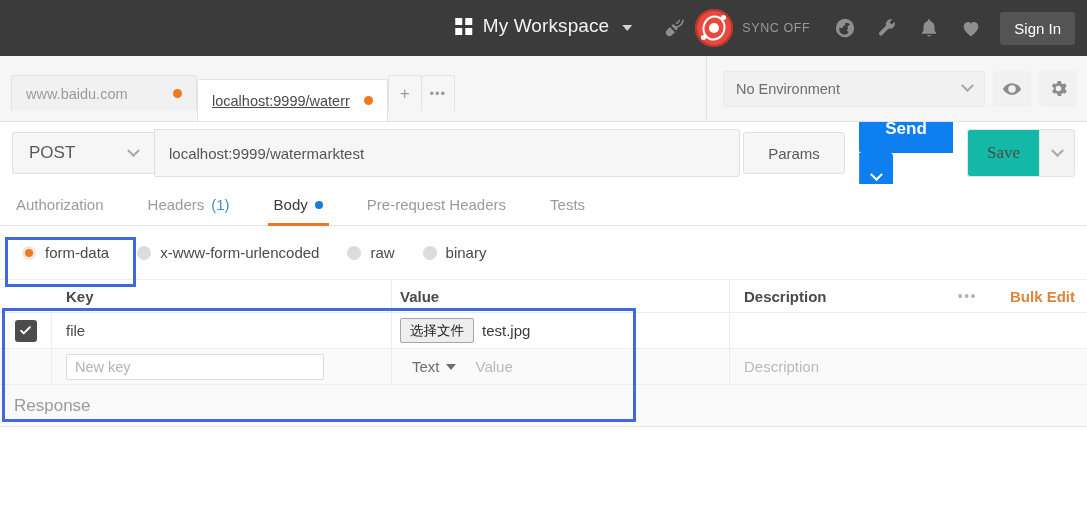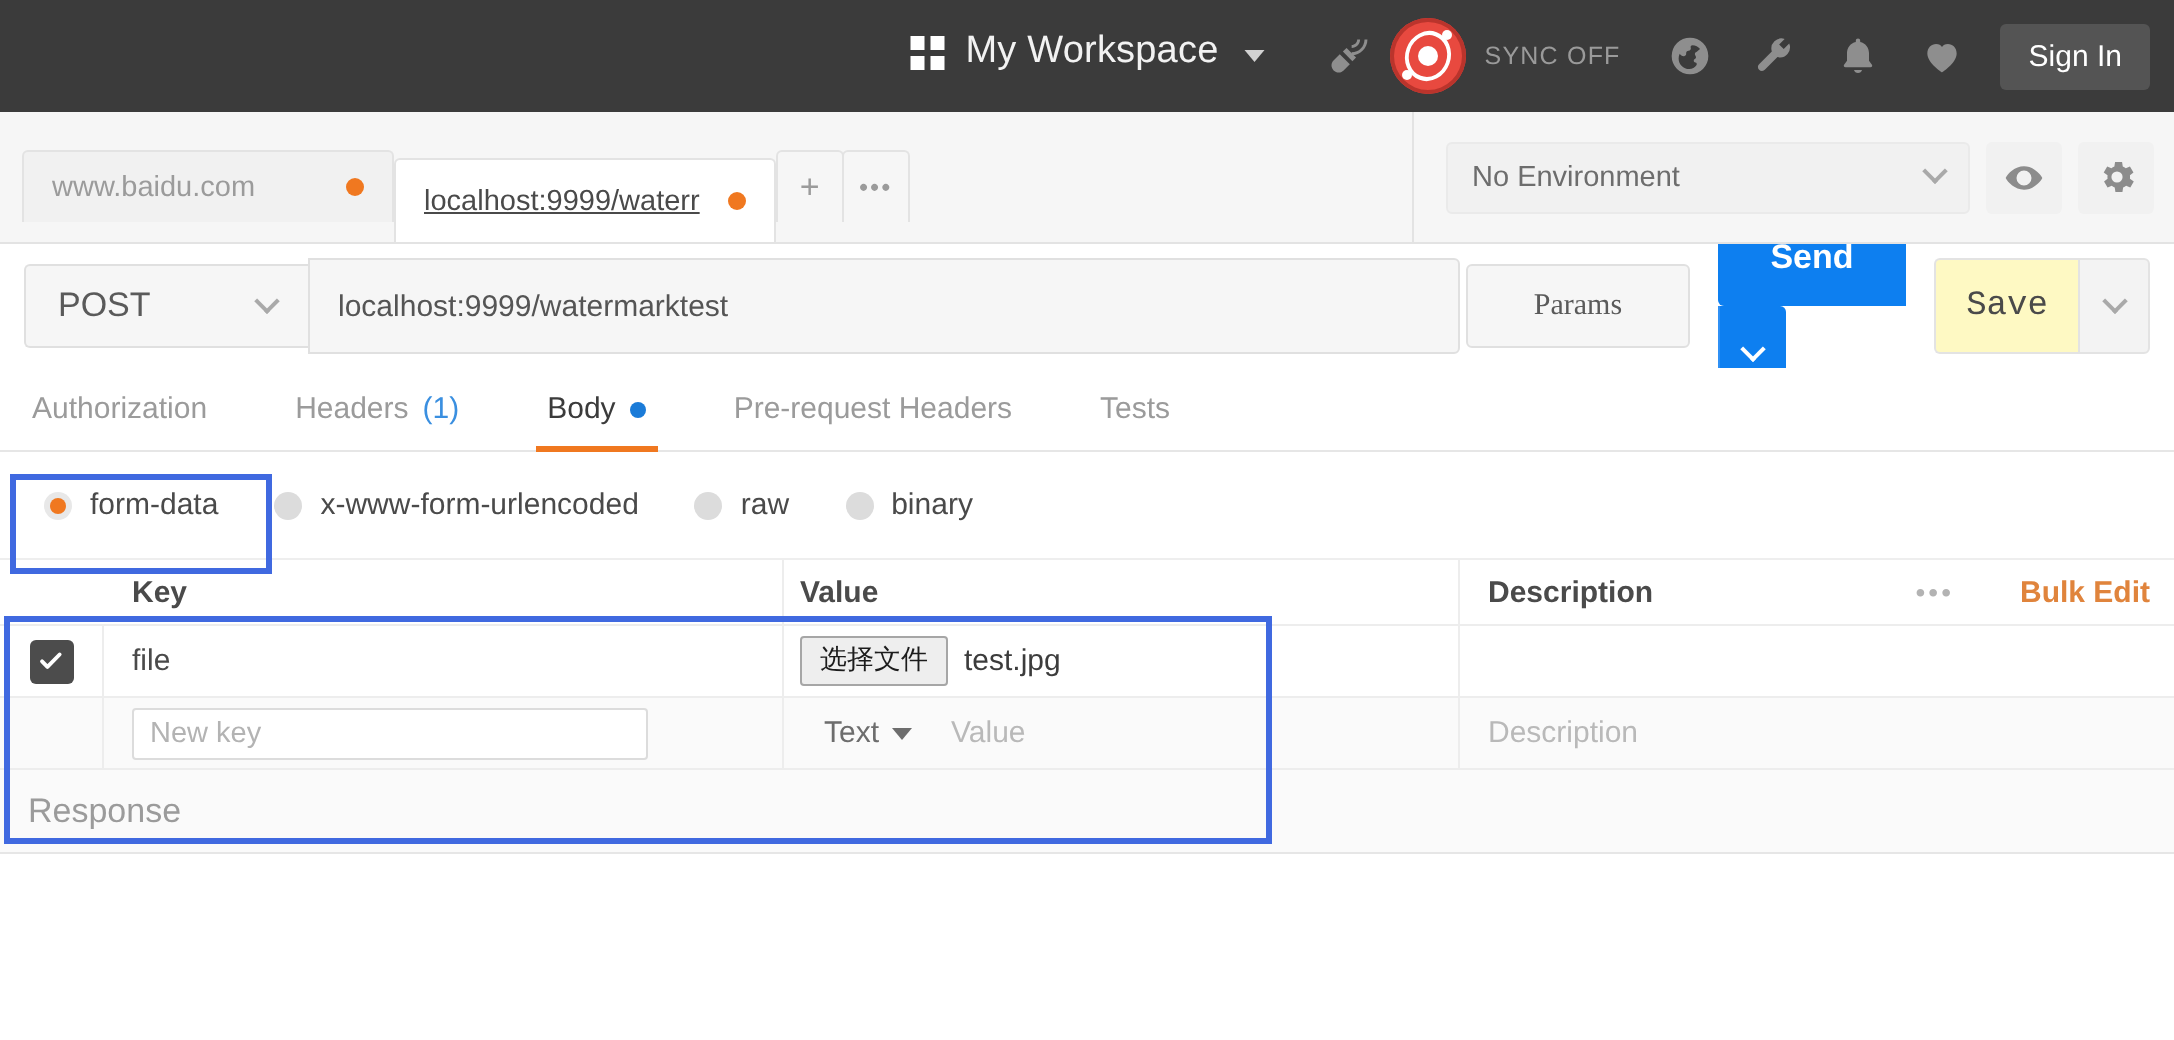--- a/index.html
+++ b/index.html
@@ -116,41 +116,41 @@
     border-radius: 3px 0 0 3px; background: #f6f6f6;
     display: flex; align-items: center; justify-content: space-between;
     padding: 0 16px; font-size: 17px; color: #5a5a5a; cursor: pointer;
   }
   .url-input {
     flex: 1; height: 48px; border: 1px solid #e0e0e0; background: #f6f6f6;
     font-size: 15px; color: #555; padding: 0 14px; font-family: inherit;
     border-radius: 0 3px 3px 0;
   }
   .params-btn {
-    width: 112px; height: 42px; margin-left: 3px;
+    width: 102px; height: 42px; margin-left: 3px;
     border: 1px solid #e0e0e0; border-radius: 3px; background: #f6f6f6;
     display: flex; align-items: center; justify-content: center;
-    font-size: 15px; color: #5a5a5a; cursor: pointer; font-family: Liberation Serif, serif;
+    font-size: 15px; color: #5a5a5a; cursor: pointer;
   }
   .send-group { display: flex; margin-left: 14px; flex-direction: column; }
   .send-btn {
     background: #0d7ff0; color: #ffffff; font-weight: bold; font-size: 17px;
     width: 94px; height: 48px; border: none; border-radius: 3px 0 0 3px;
     cursor: pointer; font-family: inherit;
   }
   .send-caret {
     background: #0d7ff0; width: 34px; height: 48px; border-radius: 0 3px 3px 0;
     border-left: 1px solid #2f90f5; display: flex; align-items: center; justify-content: center;
     cursor: pointer;
   }
   .save-group { display: flex; margin-left: 14px; }
   .save-btn {
-    background: #fef9c3; border: 1px solid #e3e3e3; border-right: none;
+    background: #14b8a6; border: 1px solid #e3e3e3; border-right: none;
     color: #4a4a4a; font-size: 17px; width: 72px; height: 48px;
-    border-radius: 3px 0 0 3px; cursor: pointer; font-family: Liberation Mono, monospace;
+    border-radius: 3px 0 0 3px; cursor: pointer; font-family: Liberation Serif, serif;
   }
   .save-caret {
     background: #f3f3f3; border: 1px solid #e3e3e3; width: 36px; height: 48px;
     border-radius: 0 3px 3px 0; display: flex; align-items: center; justify-content: center;
     cursor: pointer;
   }
 
   
   .reqtabs {
     height: 42px; border-bottom: 1px solid #e6e6e6;

